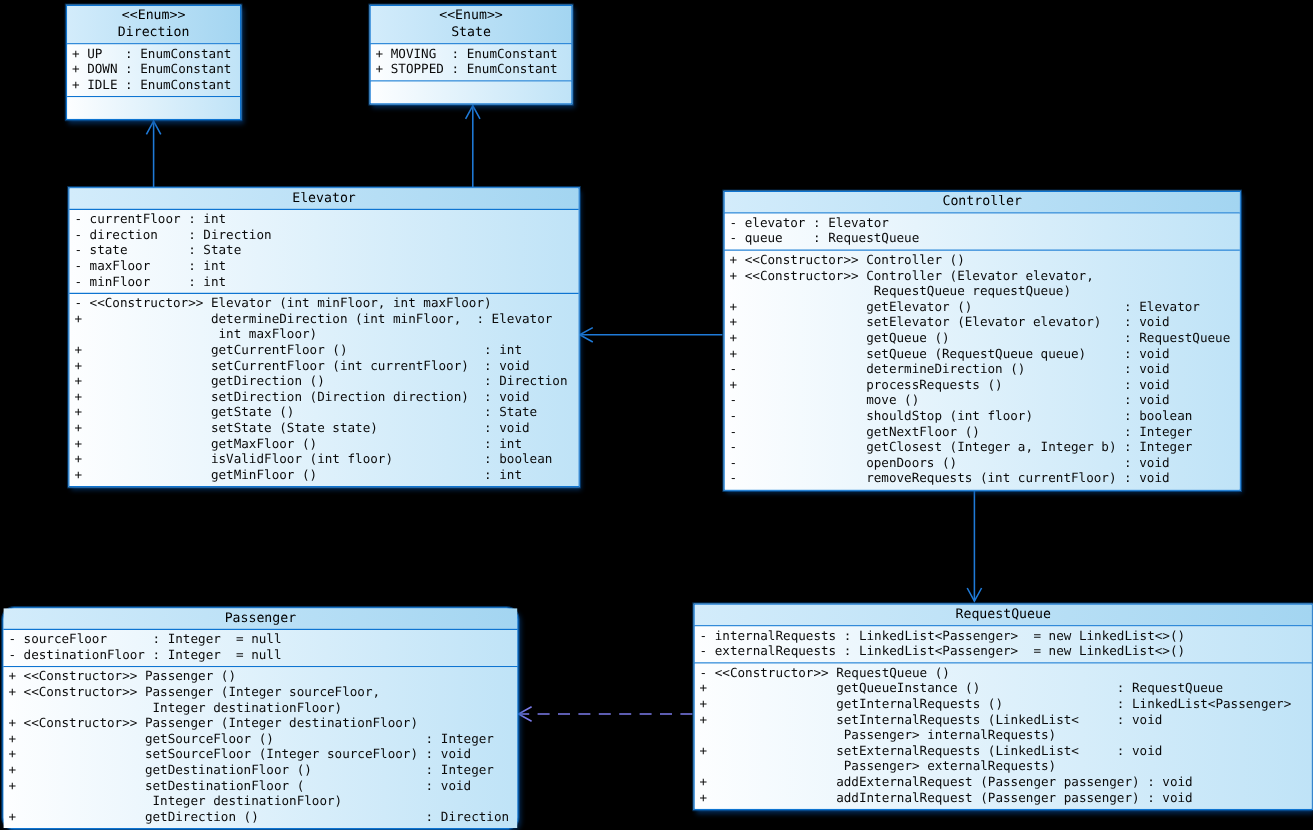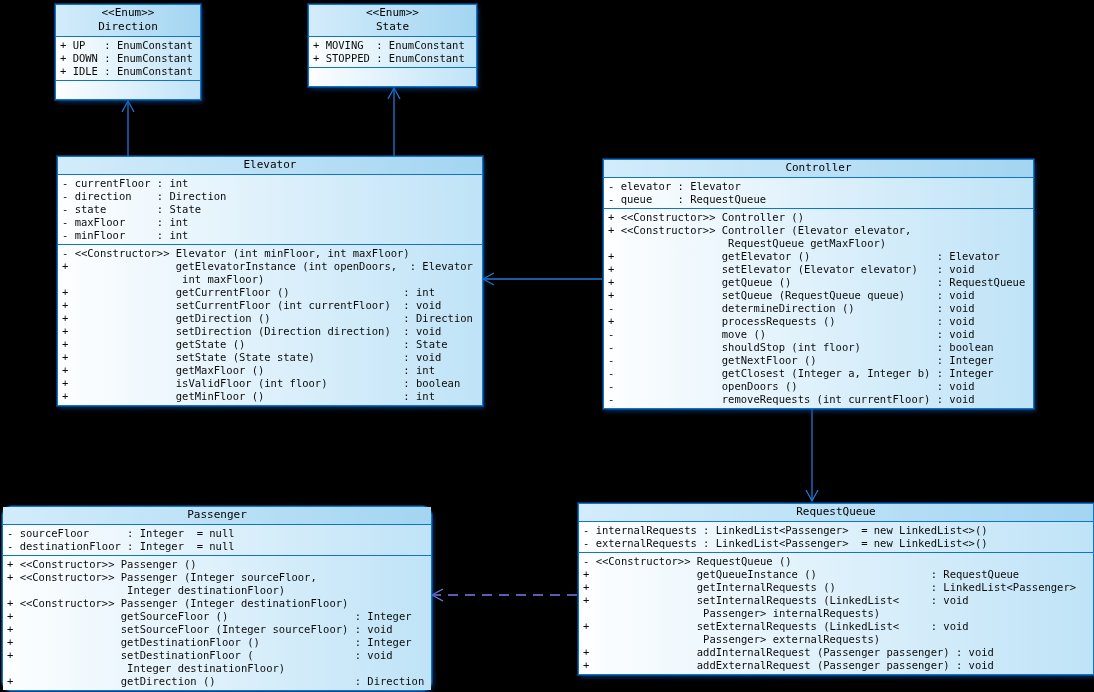--- a/index.html
+++ b/index.html
@@ -111,21 +111,21 @@
     </div>
     <div class="uml-section">
         <div class="member-line">- currentFloor : int</div>
         <div class="member-line">- direction    : Direction</div>
         <div class="member-line">- state        : State</div>
         <div class="member-line">- maxFloor     : int</div>
         <div class="member-line">- minFloor     : int</div>
       </div>
     <div class="uml-section">
         <div class="member-line">- &lt;&lt;Constructor&gt;&gt; Elevator (int minFloor, int maxFloor)</div>
-        <div class="member-line">+                 getElevatorInstance (int openDoors,  : Elevator</div>
+        <div class="member-line">+                 determineDirection (int minFloor,  : Elevator</div>
         <div class="member-line">                   int maxFloor)</div>
         <div class="member-line">+                 getCurrentFloor ()                  : int</div>
         <div class="member-line">+                 setCurrentFloor (int currentFloor)  : void</div>
         <div class="member-line">+                 getDirection ()                     : Direction</div>
         <div class="member-line">+                 setDirection (Direction direction)  : void</div>
         <div class="member-line">+                 getState ()                         : State</div>
         <div class="member-line">+                 setState (State state)              : void</div>
         <div class="member-line">+                 getMaxFloor ()                      : int</div>
         <div class="member-line">+                 isValidFloor (int floor)            : boolean</div>
         <div class="member-line">+                 getMinFloor ()                      : int</div>
@@ -136,21 +136,21 @@
     <div class="uml-header">
       <div class="uml-title">Controller</div>
     </div>
     <div class="uml-section">
         <div class="member-line">- elevator : Elevator</div>
         <div class="member-line">- queue    : RequestQueue</div>
       </div>
     <div class="uml-section">
         <div class="member-line">+ &lt;&lt;Constructor&gt;&gt; Controller ()</div>
         <div class="member-line">+ &lt;&lt;Constructor&gt;&gt; Controller (Elevator elevator,</div>
-        <div class="member-line">                   RequestQueue getMaxFloor)</div>
+        <div class="member-line">                   RequestQueue requestQueue)</div>
         <div class="member-line">+                 getElevator ()                    : Elevator</div>
         <div class="member-line">+                 setElevator (Elevator elevator)   : void</div>
         <div class="member-line">+                 getQueue ()                       : RequestQueue</div>
         <div class="member-line">+                 setQueue (RequestQueue queue)     : void</div>
         <div class="member-line">-                 determineDirection ()             : void</div>
         <div class="member-line">+                 processRequests ()                : void</div>
         <div class="member-line">-                 move ()                           : void</div>
         <div class="member-line">-                 shouldStop (int floor)            : boolean</div>
         <div class="member-line">-                 getNextFloor ()                   : Integer</div>
         <div class="member-line">-                 getClosest (Integer a, Integer b) : Integer</div>
@@ -190,18 +190,18 @@
         <div class="member-line">- externalRequests : LinkedList&lt;Passenger&gt;  = new LinkedList&lt;&gt;()</div>
       </div>
     <div class="uml-section">
         <div class="member-line">- &lt;&lt;Constructor&gt;&gt; RequestQueue ()</div>
         <div class="member-line">+                 getQueueInstance ()                  : RequestQueue</div>
         <div class="member-line">+                 getInternalRequests ()               : LinkedList&lt;Passenger&gt;</div>
         <div class="member-line">+                 setInternalRequests (LinkedList&lt;     : void</div>
         <div class="member-line">                   Passenger&gt; internalRequests)</div>
         <div class="member-line">+                 setExternalRequests (LinkedList&lt;     : void</div>
         <div class="member-line">                   Passenger&gt; externalRequests)</div>
+        <div class="member-line">+                 addExternalRequest (Passenger passenger) : void</div>
         <div class="member-line">+                 addInternalRequest (Passenger passenger) : void</div>
-        <div class="member-line">+                 addExternalRequest (Passenger passenger) : void</div>
       </div>
   </div>
 
 </div>
 
 </body></html>

